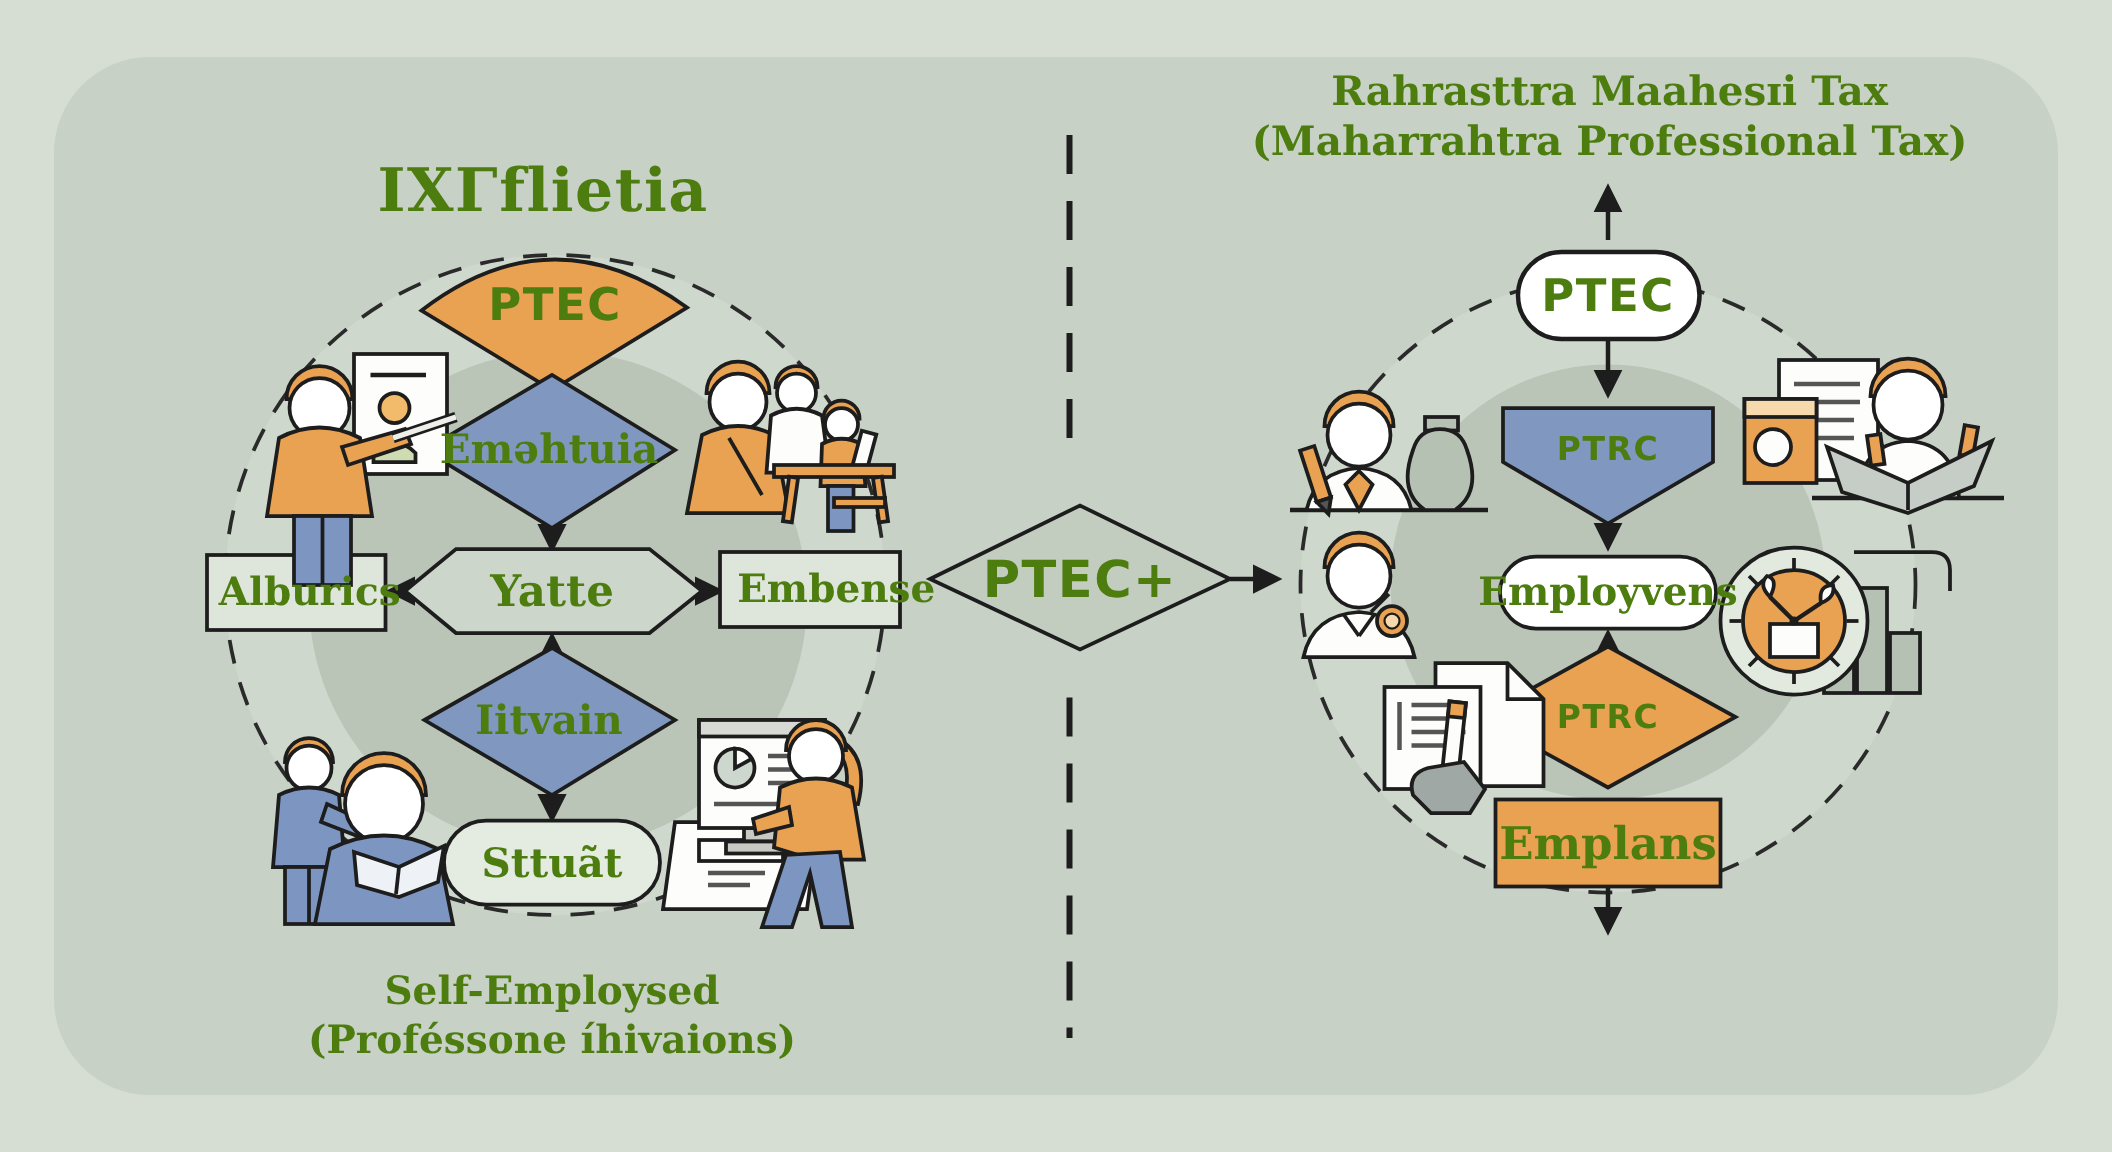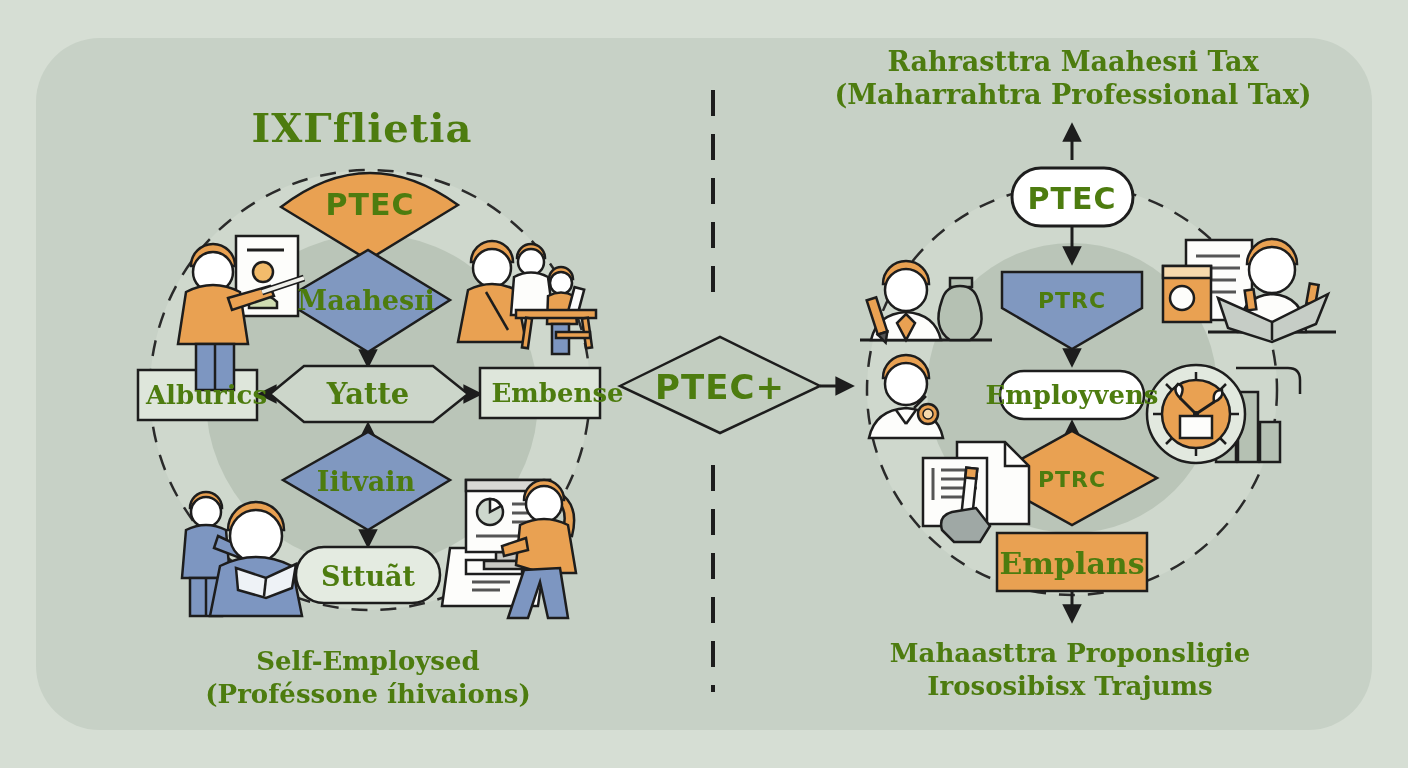--- a/index.html
+++ b/index.html
@@ -247,21 +247,21 @@
       <line x1="1196" y1="414" x2="1180" y2="398" stroke-width="3"></line>
       <line x1="1196" y1="414" x2="1214" y2="402" stroke-width="3"></line>
       <path d="M 1180 398 q -8 -8 -2 -14 q 8 2 2 14 z" fill="#fdfdfb"></path>
       <path d="M 1214 402 q 10 -4 8 -12 q -10 0 -8 12 z" fill="#fdfdfb"></path>
       <circle cx="1196" cy="414" r="3" fill="#1d1d1d" stroke="none"></circle>
     </g>
   </svg>
 
   <div class="lbl serif t-left-title" style="left:362px;top:127px;">IXΓflietia</div>
   <div class="lbl sans t-ptec-fan" style="left:370px;top:204px;">PTEC</div>
-  <div class="lbl serif t-node" style="left:366px;top:300px;">Maahesɪi</div>
+  <div class="lbl serif t-node" style="left:366px;top:300px;">Eməhtuia</div>
   <div class="lbl serif t-hex" style="left:368px;top:394px;">Yatte</div>
   <div class="lbl serif t-box" style="left:197px;top:395px;">Alburics</div>
   <div class="lbl serif t-box" style="left:548px;top:393px;">Embense</div>
   <div class="lbl serif t-node" style="left:366px;top:481px;">Iitvain</div>
   <div class="lbl serif t-node" style="left:368px;top:576px;text-align:right;">Sttuãt</div>
   <div class="lbl serif t-cap" style="left:368px;top:678px;">
     <div>Self-Employsed</div>
     <div>(Proféssone íhivaions)</div>
   </div>
 
@@ -269,17 +269,13 @@
 
   <div class="lbl serif t-rtitle" style="left:1073px;top:78px;">
     <div>Rahrasttra Maahesɪi Tax</div>
     <div>(Maharrahtra Professional Tax)</div>
   </div>
   <div class="lbl sans t-ptec-pill" style="left:1072px;top:198px;">PTEC</div>
   <div class="lbl sans t-ptrc" style="left:1072px;top:300px;">PTRC</div>
   <div class="lbl serif t-oval-r" style="left:1072px;top:395px;">Employvens</div>
   <div class="lbl sans t-ptrc" style="left:1072px;top:479px;">PTRC</div>
   <div class="lbl serif t-emplans" style="left:1072px;top:563px;">Emplans</div>
-  <div class="lbl serif t-cap" style="left:1070px;top:670px;">
-    <div>Mahaasttra Proponsligie</div>
-    <div>Irososibisx Trajums</div>
-  </div>
 </div>
 
 </body></html>

